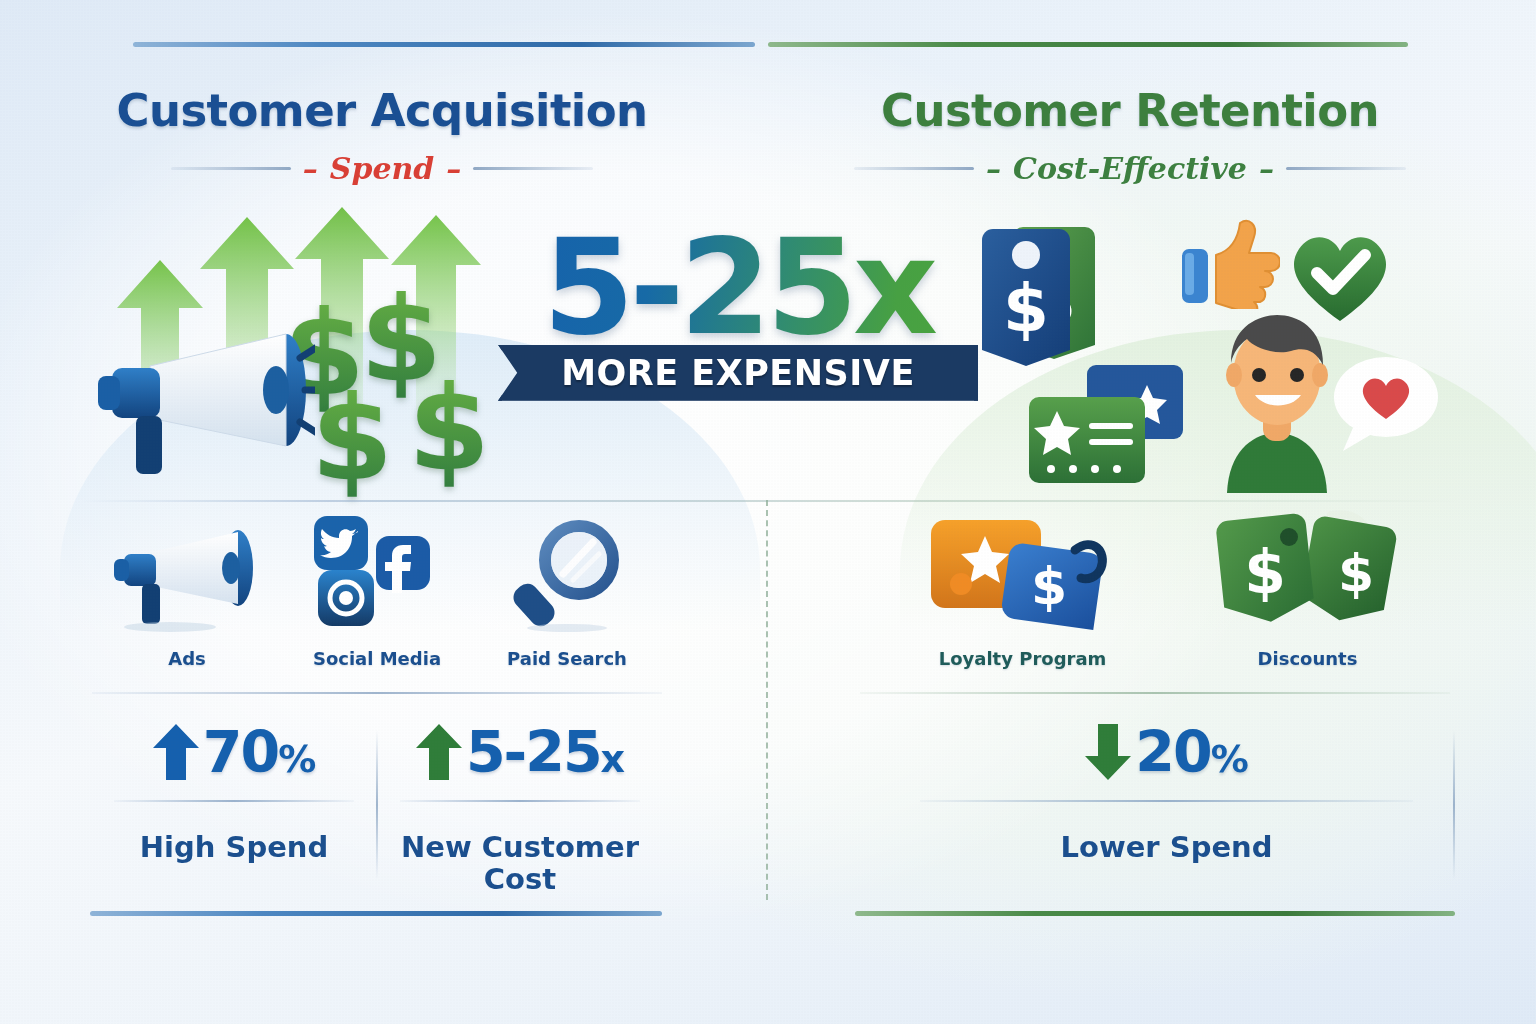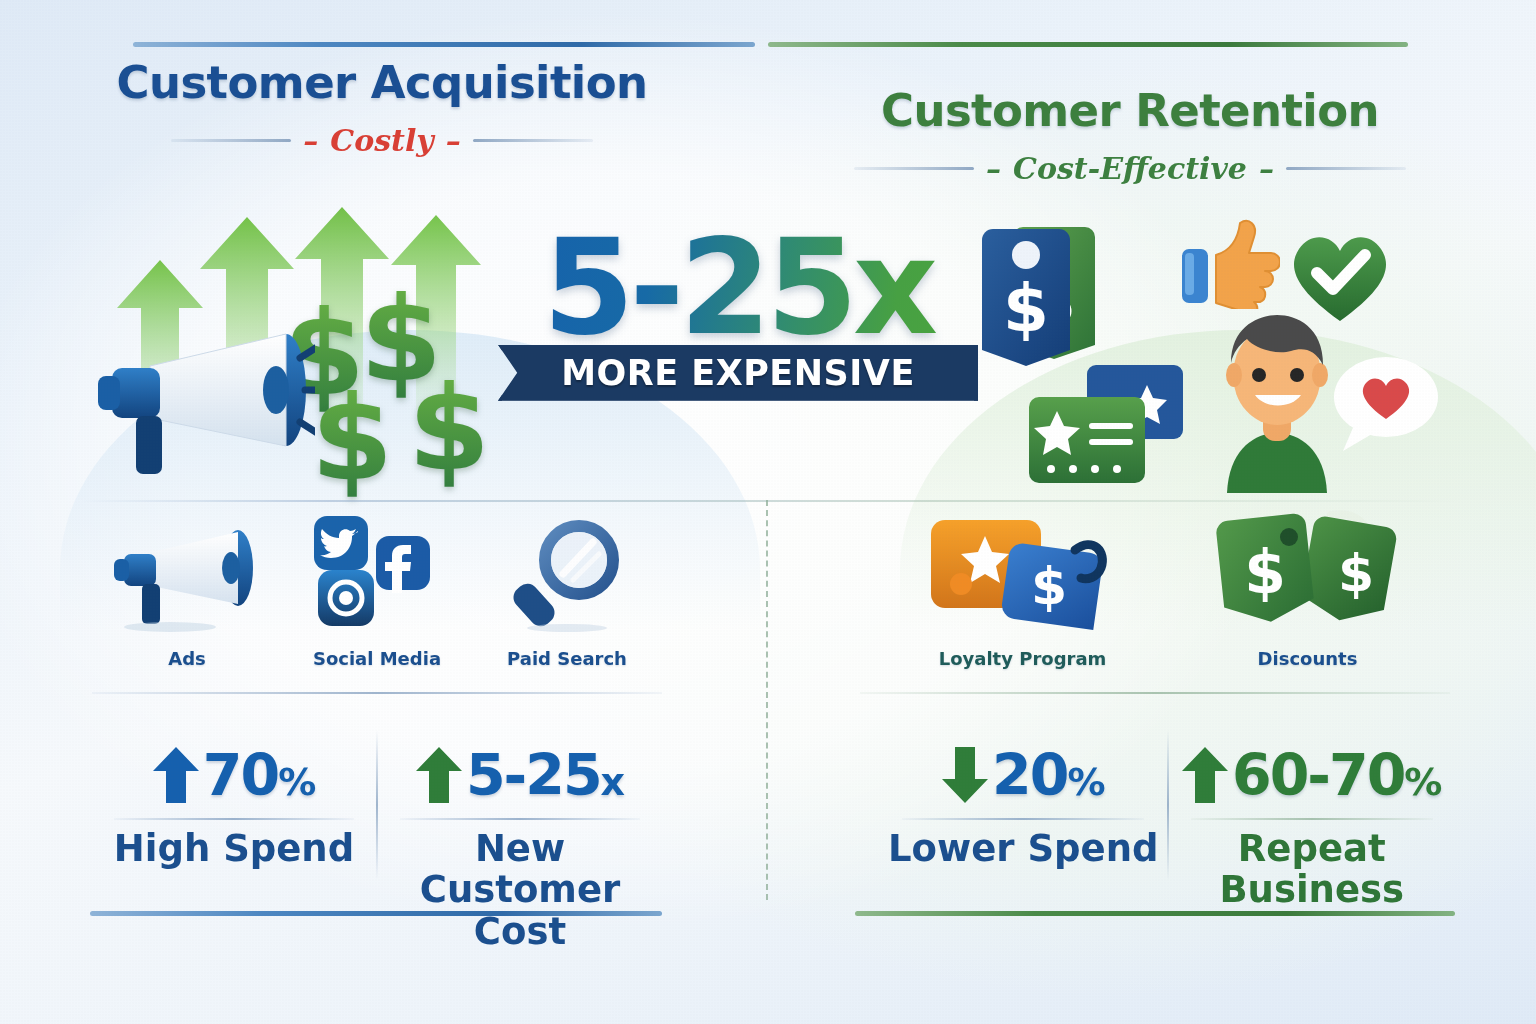--- a/index.html
+++ b/index.html
@@ -29,21 +29,21 @@
   .rule{position:absolute;height:5px;border-radius:3px;}
   .rule-blue{background:linear-gradient(90deg,#8fb4d8,#4d87c2 30%,#2f6aa8 72%,#7ba6cf);}
   .rule-green{background:linear-gradient(90deg,#8fb98c,#4a8a48 30%,#3b7a3c 72%,#83b382);}
   #top-rule-left{left:133px;top:42px;width:622px;}
   #top-rule-right{left:768px;top:42px;width:640px;}
   #bot-rule-left{left:90px;top:911px;width:572px;}
   #bot-rule-right{left:855px;top:911px;width:600px;}
 
   
   .panel-head{position:absolute;text-align:center;}
-  #head-left{left:92px;top:56px;width:580px;text-align:center;}
+  #head-left{left:92px;top:84px;width:580px;text-align:center;}
   #head-right{left:840px;top:84px;width:580px;}
   .head-title{
     font-family:"DejaVu Sans", sans-serif;
     font-size:45px;font-weight:700;letter-spacing:-.6px;
     text-shadow:0 2px 3px rgba(30,60,100,.20);
   }
   #head-left .head-title{color:#1a4f93;}
   #head-right .head-title{color:#3d7f3e;}
   .sub-row{display:flex;align-items:center;justify-content:center;gap:12px;margin-top:14px;}
   .sub-line{height:3px;width:120px;border-radius:2px;
@@ -105,51 +105,51 @@
   .lbl-blue{color:#1b4f8e;}
   .lbl-teal{color:#1f5c5a;}
 
   
   .stat-row{position:absolute;display:flex;align-items:flex-start;}
   #stats-left{left:92px;top:724px;width:570px;}
   #stats-right{left:880px;top:724px;width:575px;}
   .stat{flex:1;display:flex;flex-direction:column;align-items:center;padding:0 6px;}
   .stat-divider{width:2px;height:150px;margin-top:6px;
     background:linear-gradient(180deg,rgba(150,175,205,0),rgba(130,158,190,.75),rgba(150,175,205,0));}
-  .stat-top{display:flex;align-items:center;justify-content:center;gap:4px;height:66px;margin-top:18px;}
+  .stat-top{display:flex;justify-content:center;gap:4px;height:66px;}
   .stat-value{font-family:"DejaVu Sans", sans-serif;font-weight:700;font-size:57px;line-height:1;
     letter-spacing:-2px;text-shadow:0 2px 3px rgba(40,70,110,.22);}
   .stat-value .unit{font-size:38px;letter-spacing:-1px;}
   .v-blue{color:#1560ae;}
   .v-green{color:#2f7d39;}
   .stat-underline{width:88%;height:2px;margin:10px 0 8px;
     background:linear-gradient(90deg,rgba(150,175,205,.08),rgba(125,155,190,.75),rgba(150,175,205,.08));}
   .stat-underline.green{background:linear-gradient(90deg,rgba(160,190,165,.08),rgba(120,160,130,.6),rgba(160,190,165,.08));}
-  .stat-label{font-family:"DejaVu Sans", sans-serif;font-size:37px;font-weight:700;text-align:center;line-height:1.12;}
+  .stat-label{font-family:"DejaVu Sans", sans-serif;font-size:29px;font-weight:700;text-align:center;line-height:1.12;margin-top:21px;}
   .l-blue{color:#1b4f8e;}
   .l-green{color:#2f7638;}
 </style>
 </head>
 <body>
 
 <div class="canvas">
   <div class="mound-l"></div>
   <div class="mound-r"></div>
 
   <div class="rule rule-blue" id="top-rule-left"></div>
   <div class="rule rule-green" id="top-rule-right"></div>
   <div class="rule rule-blue" id="bot-rule-left"></div>
   <div class="rule rule-green" id="bot-rule-right"></div>
 
   <div class="panel-head" id="head-left">
     <div class="head-title">Customer Acquisition</div>
     <div class="sub-row">
       <div class="sub-line"></div>
       <div class="sub-text">–</div>
-      <div class="sub-text">Costly</div>
+      <div class="sub-text">Spend</div>
       <div class="sub-text">–</div>
       <div class="sub-line right"></div>
     </div>
   </div>
 
   <div class="panel-head" id="head-right">
     <div class="head-title">Customer Retention</div>
     <div class="sub-row">
       <div class="sub-line"></div>
       <div class="sub-text">–</div>
@@ -482,26 +482,16 @@
           <path d="M23 56 L46 32 L33 32 L33 0 L13 0 L13 32 L0 32 Z" fill="#2f7d39"></path>
         </svg>
         <div class="stat-value v-blue"><span>20</span><span class="unit">%</span></div>
       </div>
       <div class="stat-underline"></div>
       <div class="stat-label l-blue">Lower Spend</div>
     </div>
 
     <div class="stat-divider"></div>
 
-    <div class="stat">
-      <div class="stat-top">
-        <svg width="46" height="56" viewBox="0 0 46 56">
-          <path d="M23 0 L46 24 L33 24 L33 56 L13 56 L13 24 L0 24 Z" fill="#2f7d39"></path>
-        </svg>
-        <div class="stat-value v-green"><span>60-70</span><span class="unit">%</span></div>
-      </div>
-      <div class="stat-underline green"></div>
-      <div class="stat-label l-green">Repeat Business</div>
-    </div>
   </div>
 
   <div class="noise"></div>
 </div>
 
 </body></html>

